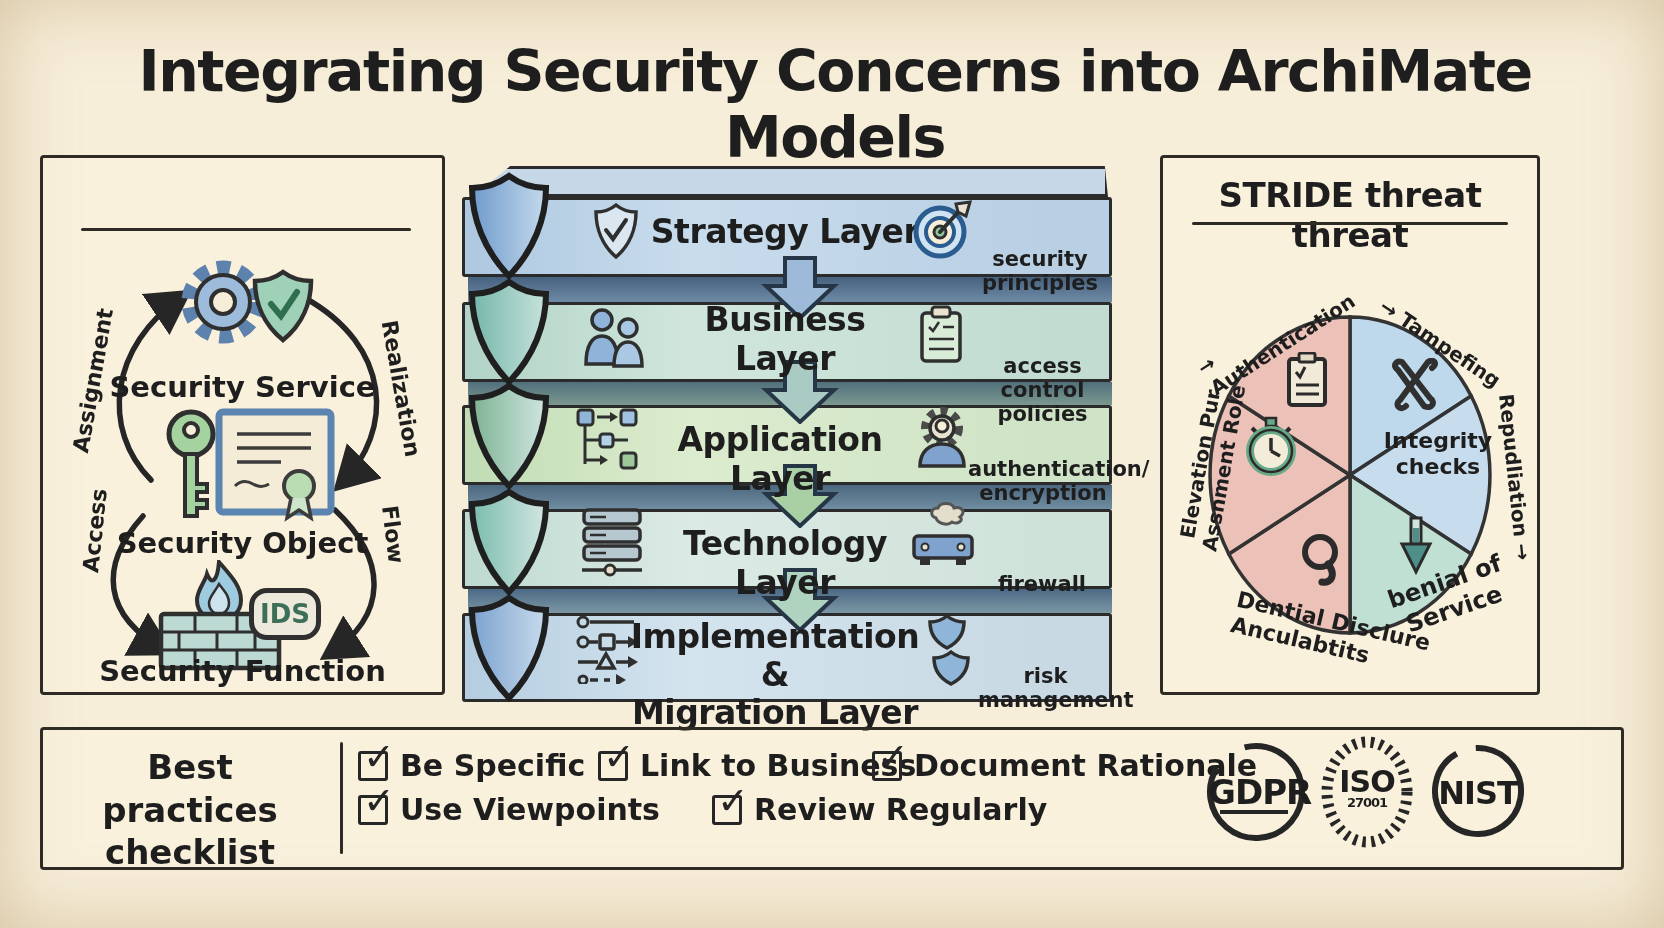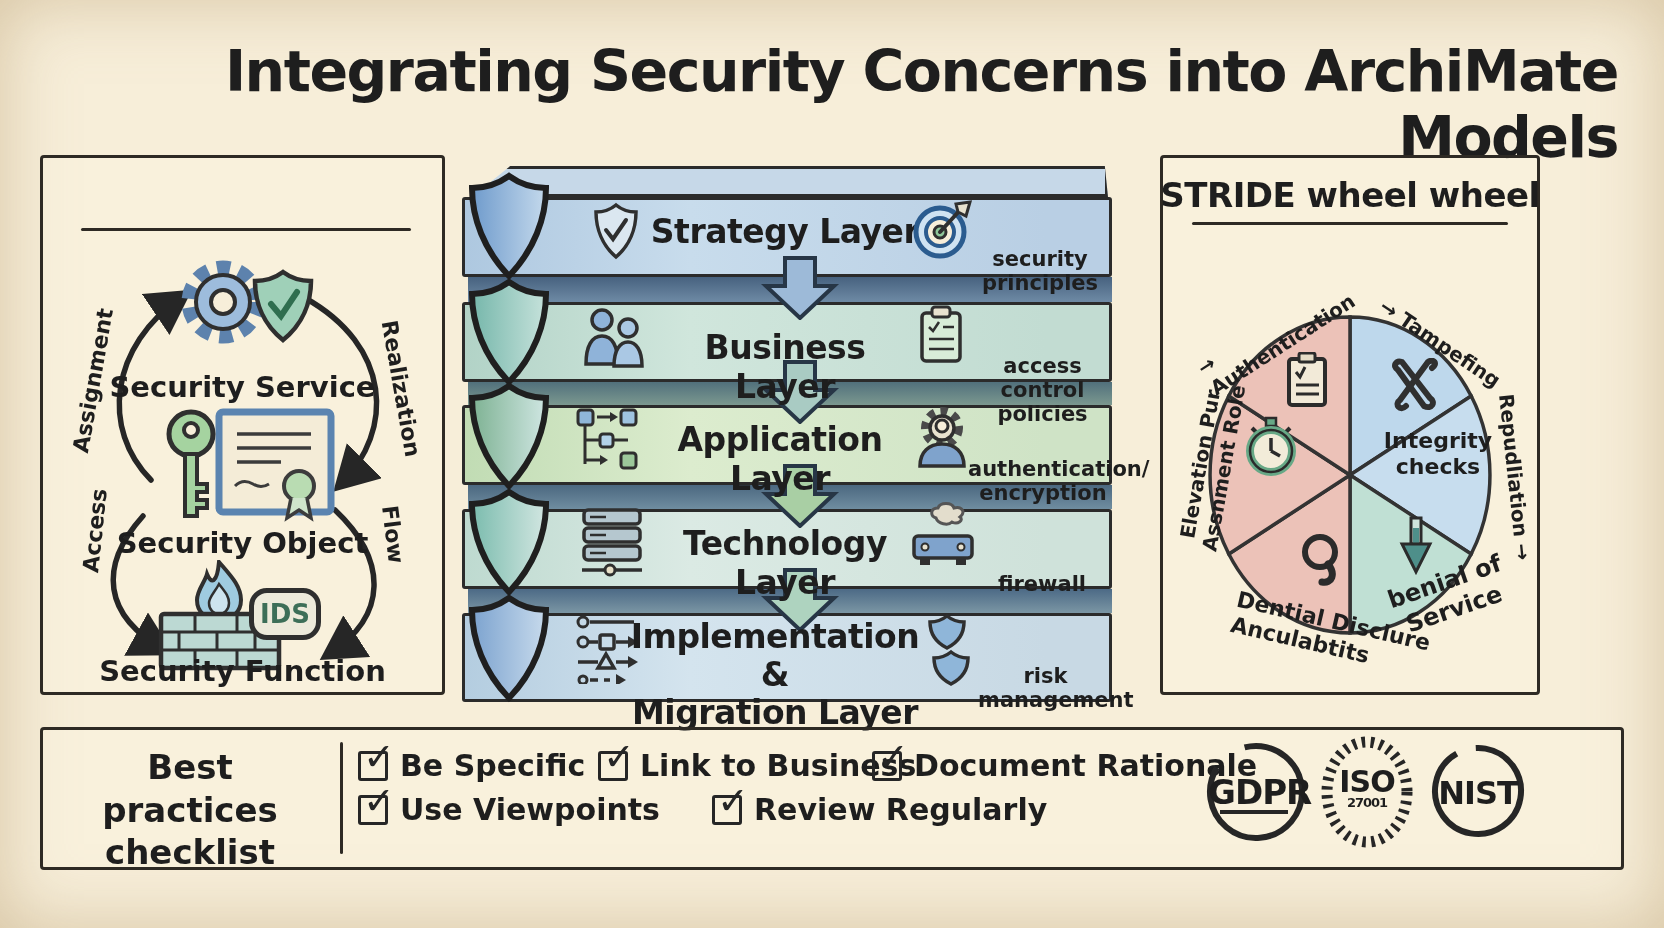--- a/index.html
+++ b/index.html
@@ -9,21 +9,21 @@
     background:#f7eed9;
     box-shadow:inset 0 0 70px rgba(183,156,110,.5);
     font-family:"DejaVu Sans","Liberation Sans",sans-serif;
     color:#1e1e1e;
   }
   .abs{position:absolute;}
   .pre{white-space:pre-line;}
   .ctr{text-align:center;}
   .panel{border:3.5px solid #2e2a24;border-radius:4px;background:rgba(250,243,224,.45);}
   .underline{background:#2e2a24;height:3px;border-radius:2px;}
-  #title{left:52px;top:38px;width:1566px;font-size:57px;font-weight:700;letter-spacing:-1.5px;text-align:right;}
+  #title{left:52px;top:38px;width:1566px;font-size:57px;font-weight:700;letter-spacing:-1.5px;text-align:center;}
   .panel-head{font-size:34px;font-weight:700;letter-spacing:-.5px;}
   .node-label{font-size:29px;font-weight:600;}
   .rel-label{font-size:22px;font-weight:700;}
   
   .slab{left:462px;width:650px;border:3px solid #2b2b2b;border-radius:3px;}
   .slab-title{font-size:33px;font-weight:700;letter-spacing:-.5px;}
   .slab-note{font-size:21px;font-weight:600;line-height:1.15;margin-top:42px;}
   .band{left:468px;width:644px;}
   
   .ring-label{font-size:20px;font-weight:700;line-height:1.2;}
@@ -177,21 +177,21 @@
   </svg>
   <div class="abs slab-note ctr pre" style="left:975px;top:205px;width:130px;">security
 principles</div>
 
   <svg class="abs" style="left:580px;top:306px;" width="70" height="62" viewBox="0 0 70 62">
     <circle cx="22" cy="14" r="10" fill="#8fb3d9" stroke="#2f2f2f" stroke-width="3.5"></circle>
     <path d="M6 58 C6 40 12 30 22 30 C32 30 38 40 38 58 Z" fill="#8fb3d9" stroke="#2f2f2f" stroke-width="3.5"></path>
     <circle cx="48" cy="22" r="9" fill="#aac8e4" stroke="#2f2f2f" stroke-width="3.5"></circle>
     <path d="M34 60 C34 44 40 36 48 36 C56 36 62 44 62 60 Z" fill="#aac8e4" stroke="#2f2f2f" stroke-width="3.5"></path>
   </svg>
-  <div class="abs slab-title ctr" style="left:650px;top:328px;width:270px;">Business Layer</div>
+  <div class="abs slab-title ctr" style="left:650px;top:300px;width:270px;">Business Layer</div>
   <svg class="abs" style="left:918px;top:305px;" width="46" height="60" viewBox="0 0 46 60">
     <rect x="4" y="8" width="38" height="48" rx="4" fill="#d8ecd8" stroke="#2f2f2f" stroke-width="3.5"></rect>
     <rect x="14" y="2" width="18" height="10" rx="3" fill="#e8e2cf" stroke="#2f2f2f" stroke-width="3"></rect>
     <path d="M11 22 L15 26 L21 17" fill="none" stroke="#2f2f2f" stroke-width="2.5"></path>
     <line x1="25" y1="22" x2="36" y2="22" stroke="#2f2f2f" stroke-width="2.5"></line>
     <line x1="11" y1="34" x2="36" y2="34" stroke="#2f2f2f" stroke-width="2.5"></line>
     <line x1="11" y1="44" x2="36" y2="44" stroke="#2f2f2f" stroke-width="2.5"></line>
   </svg>
   <div class="abs slab-note ctr pre" style="left:970px;top:312px;width:145px;">access control
 policies</div>
@@ -259,21 +259,21 @@
   <div class="abs slab-title ctr pre" style="left:630px;top:618px;width:290px;line-height:1.15;">Implementation &amp;
 Migration Layer</div>
   <svg class="abs" style="left:926px;top:614px;" width="46" height="72" viewBox="0 0 46 72">
     <path d="M21 2 C26 6 32 8 38 8 C38 18 33 28 21 34 C9 28 4 18 4 8 C10 8 16 6 21 2 Z" fill="#8fb6d9" stroke="#2f2f2f" stroke-width="3.5"></path>
     <path d="M25 38 C30 42 36 44 42 44 C42 54 37 64 25 70 C13 64 8 54 8 44 C14 44 20 42 25 38 Z" fill="#8fb6d9" stroke="#2f2f2f" stroke-width="3.5"></path>
   </svg>
   <div class="abs slab-note ctr pre" style="left:978px;top:622px;width:135px;">risk
 management</div>
 
   <div class="abs panel" style="left:1160px;top:155px;width:380px;height:540px;"></div>
-  <div class="abs panel-head ctr" style="left:1160px;top:175px;width:380px;">STRIDE wheel wheel</div>
+  <div class="abs panel-head ctr" style="left:1160px;top:175px;width:380px;">STRIDE threat threat</div>
   <div class="abs underline" style="left:1192px;top:222px;width:316px;"></div>
 
   <svg class="abs" style="left:1200px;top:310px;" width="300" height="330" viewBox="0 0 300 330">
     <g stroke="#333" stroke-width="3.5">
       <path d="M150 165 L150 7   A140 158 0 0 1 271.2 86  Z" fill="#bed8ec"></path>
       <path d="M150 165 L271.2 86  A140 158 0 0 1 271.2 244 Z" fill="#c7ddee"></path>
       <path d="M150 165 L271.2 244 A140 158 0 0 1 150 323  Z" fill="#c0e0d4"></path>
       <path d="M150 165 L150 323  A140 158 0 0 1 28.8 244 Z" fill="#ecc2b8"></path>
       <path d="M150 165 L28.8 244 A140 158 0 0 1 28.8 86  Z" fill="#ecc2b8"></path>
       <path d="M150 165 L28.8 86  A140 158 0 0 1 150 7   Z" fill="#ecc2b8"></path>

